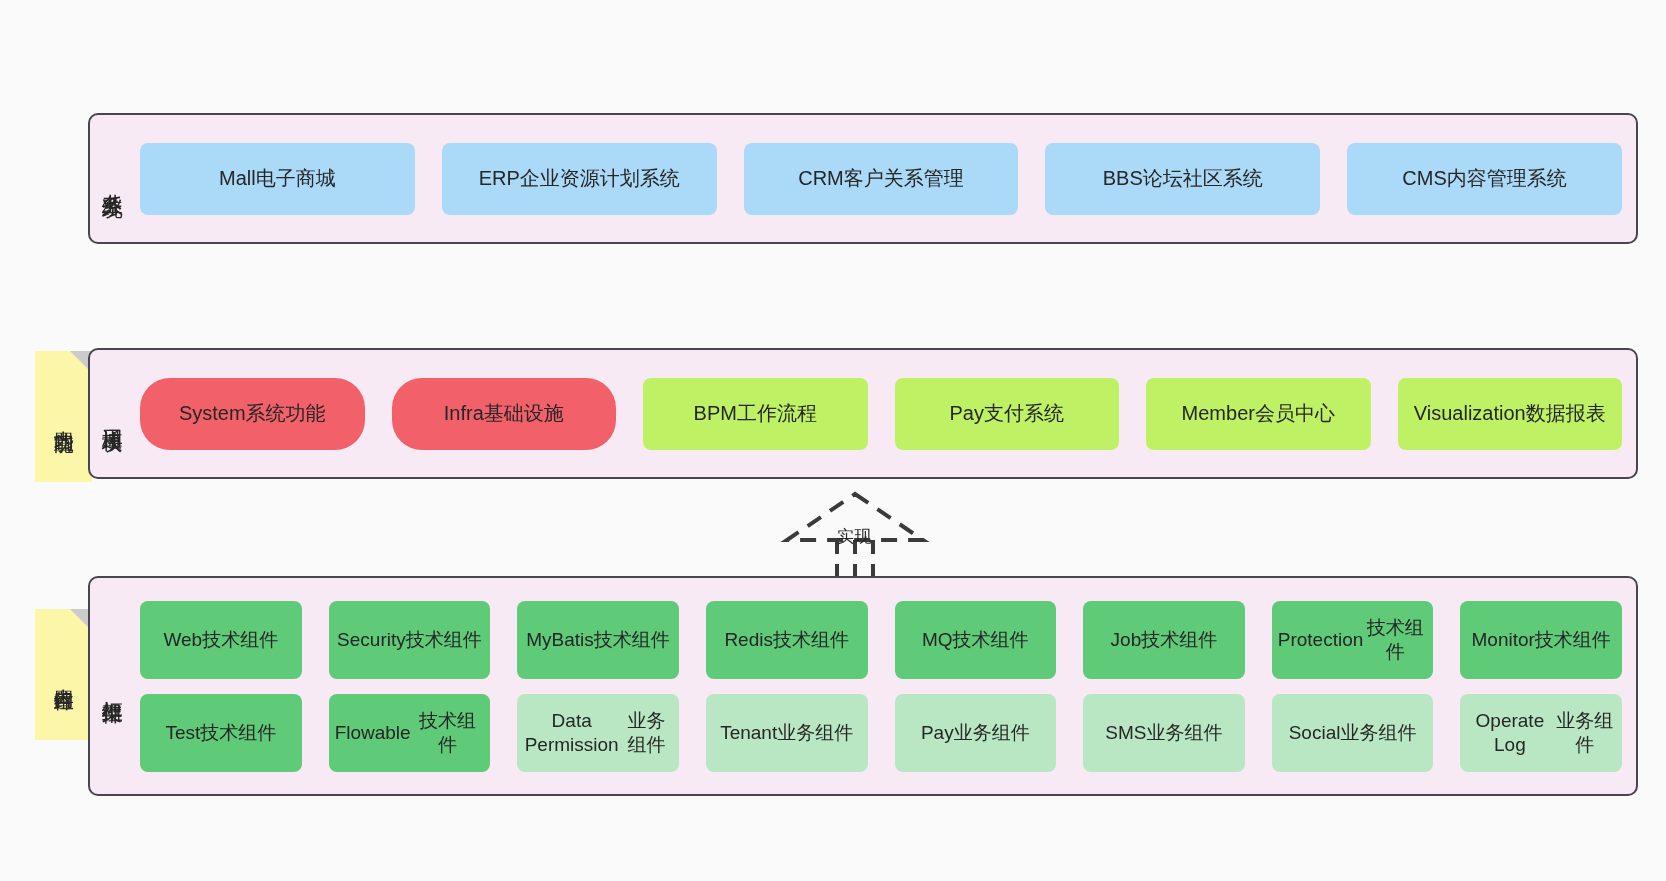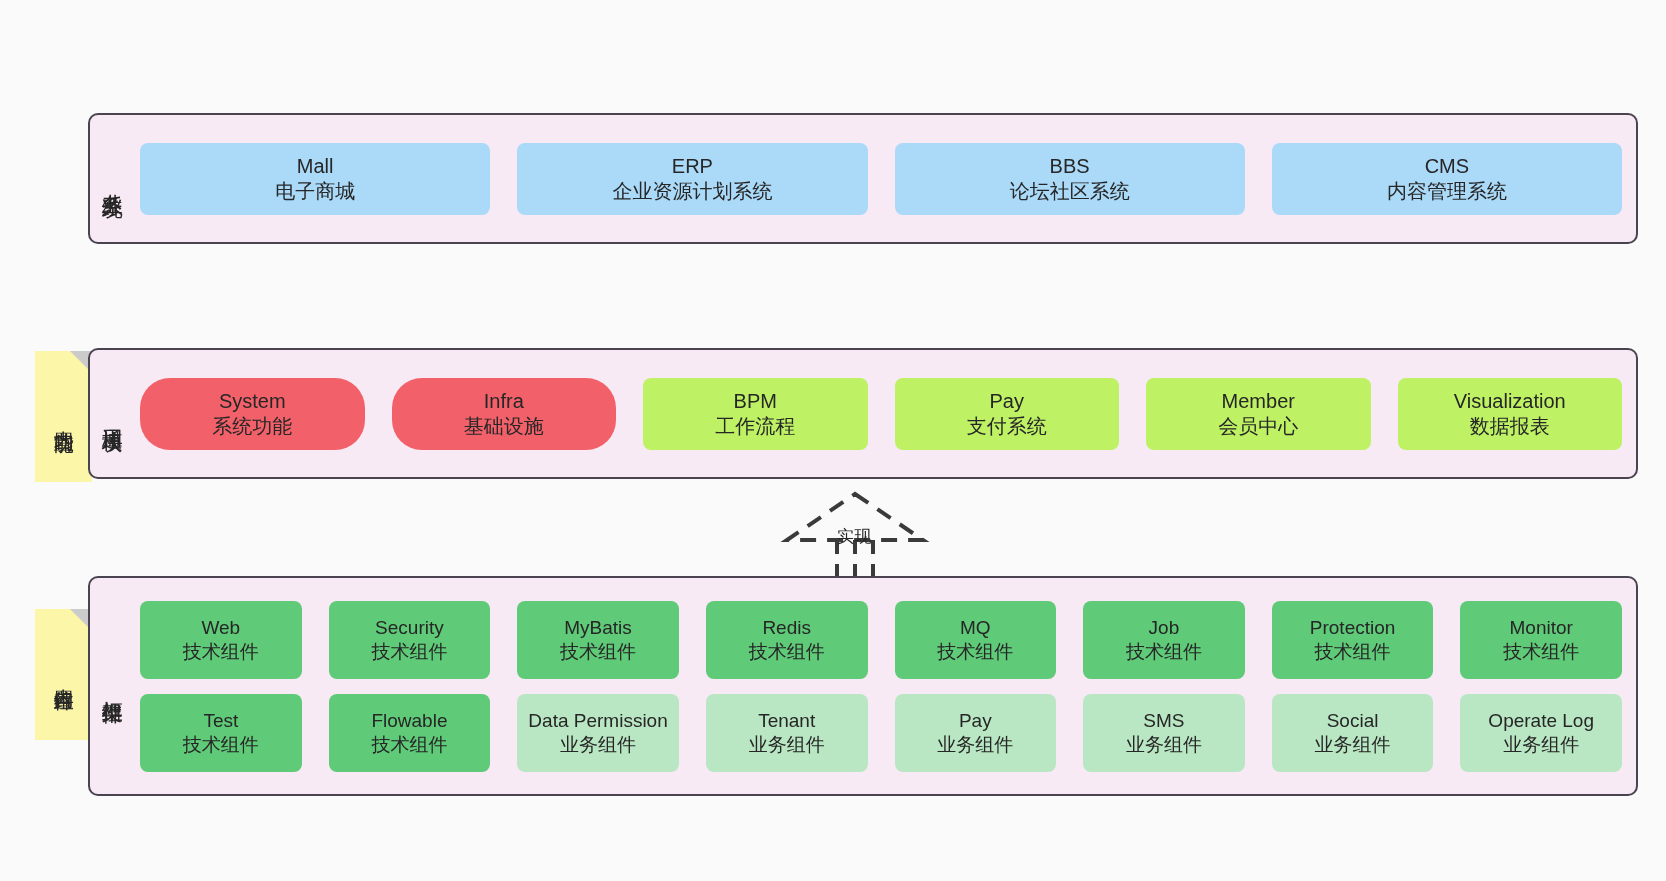--- a/index.html
+++ b/index.html
@@ -55,21 +55,21 @@
   }
   .row {
     display: flex;
     gap: 27px;
     align-items: stretch;
   }
   .cell {
     flex: 1 1 0;
     border-radius: 8px;
     display: flex;
-    flex-direction: column;
+    flex-direction: row;
     align-items: center;
     justify-content: center;
     text-align: center;
     font-size: 20px;
     line-height: 1.22;
     color: #262626;
     box-sizing: border-box;
     padding: 4px 6px;
   }
   .cell .l1 { display: block; }
@@ -179,20 +179,24 @@
       <div class="row">
         <div class="cell">
           <span class="l1">Mall</span>
           <span class="l2">电子商城</span>
         </div>
         <div class="cell">
           <span class="l1">ERP</span>
           <span class="l2">企业资源计划系统</span>
         </div>
         <div class="cell">
+          <span class="l1">CRM</span>
+          <span class="l2">客户关系管理</span>
+        </div>
+        <div class="cell">
           <span class="l1">BBS</span>
           <span class="l2">论坛社区系统</span>
         </div>
         <div class="cell">
           <span class="l1">CMS</span>
           <span class="l2">内容管理系统</span>
         </div>
       </div>
     </div>
   </div>

